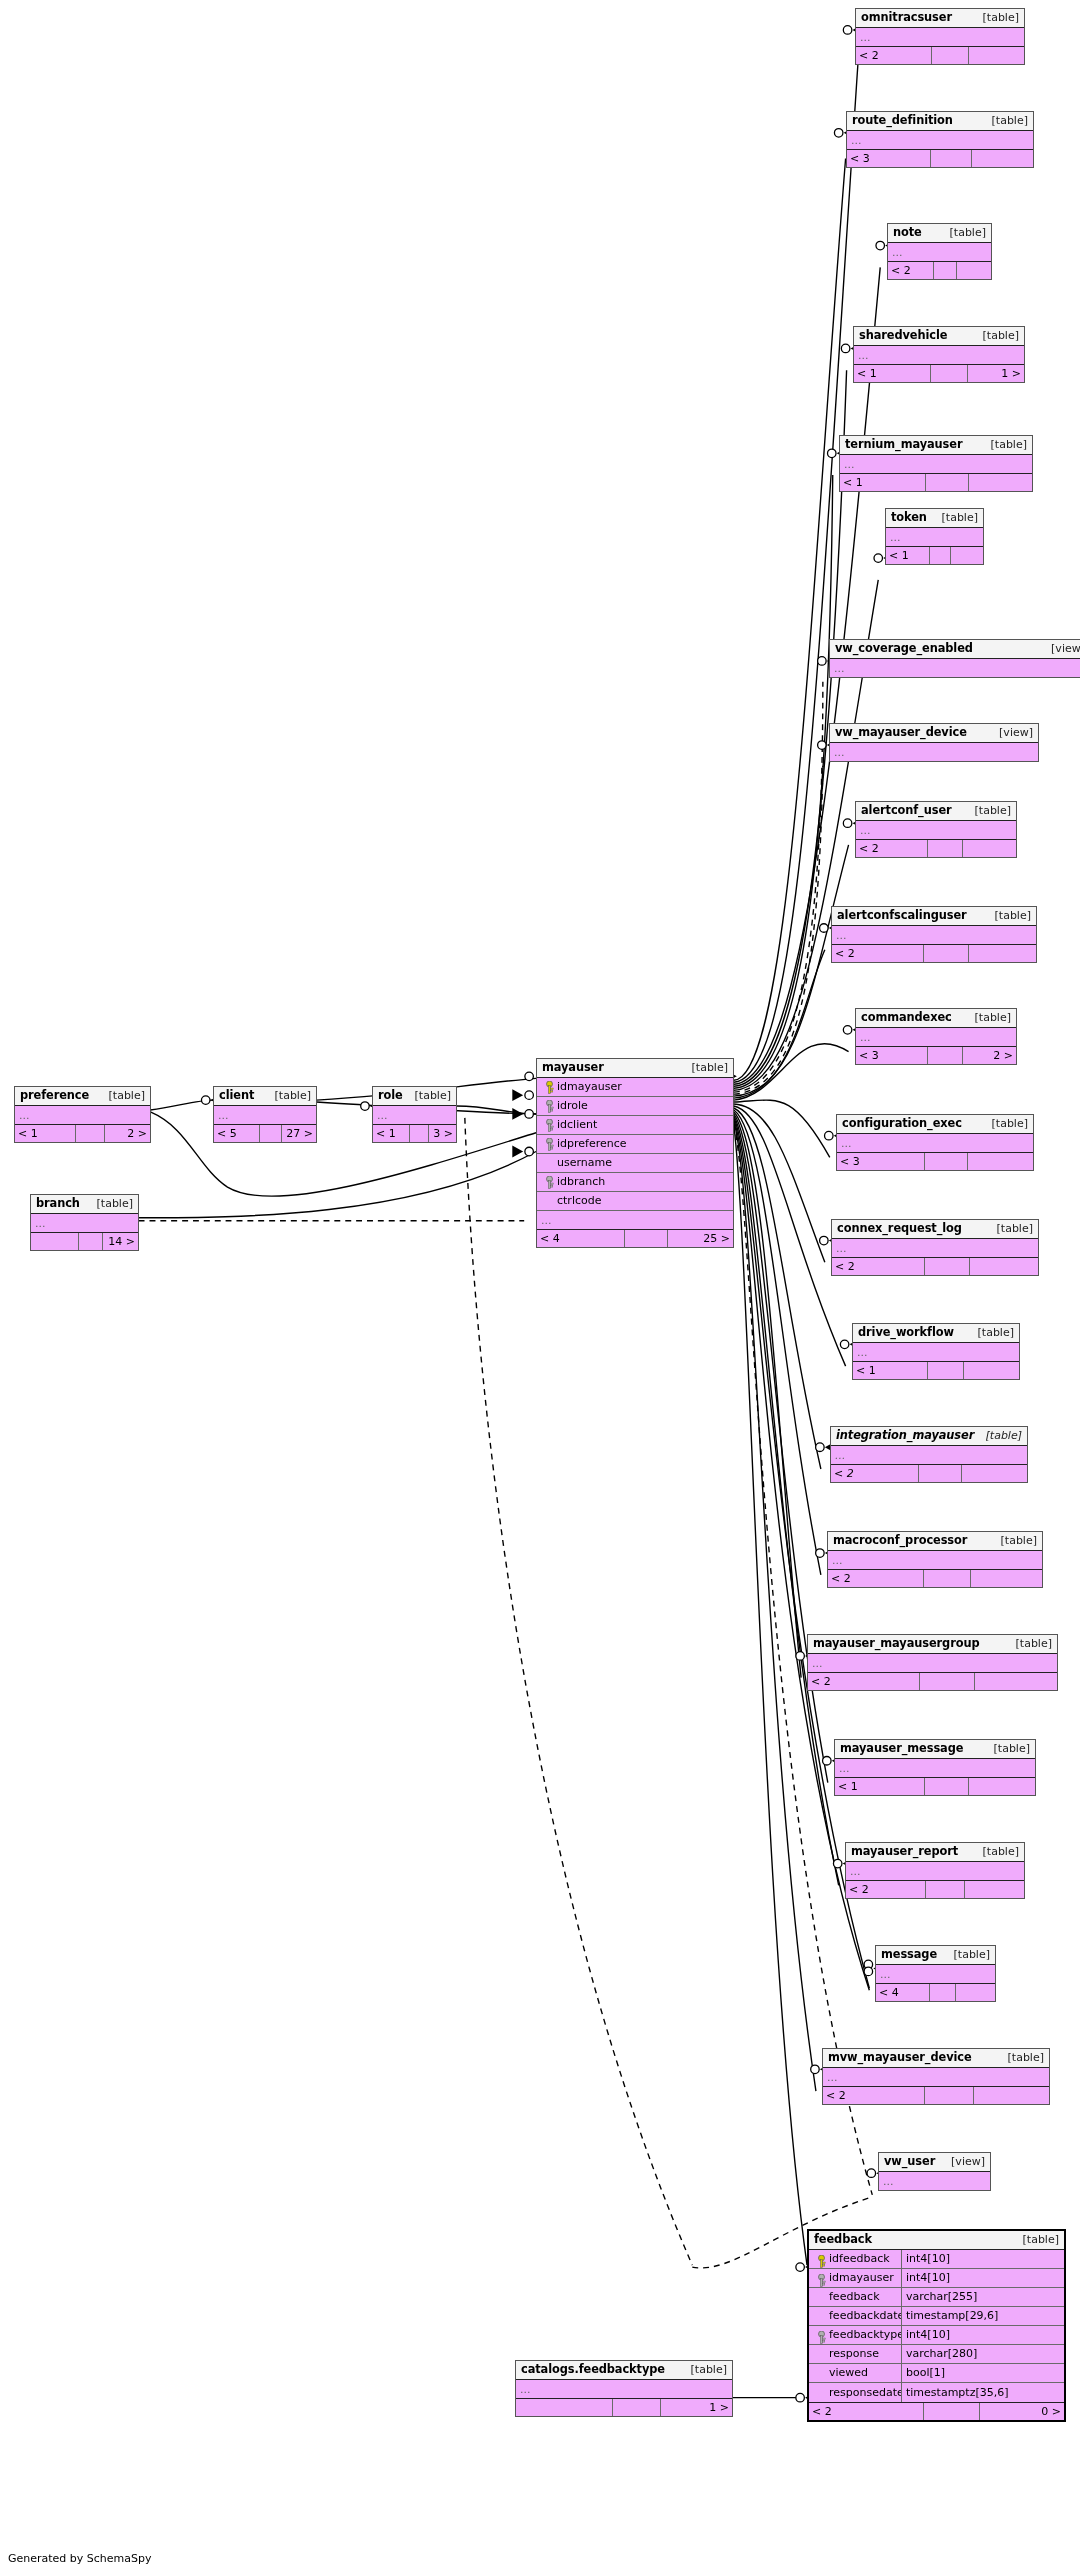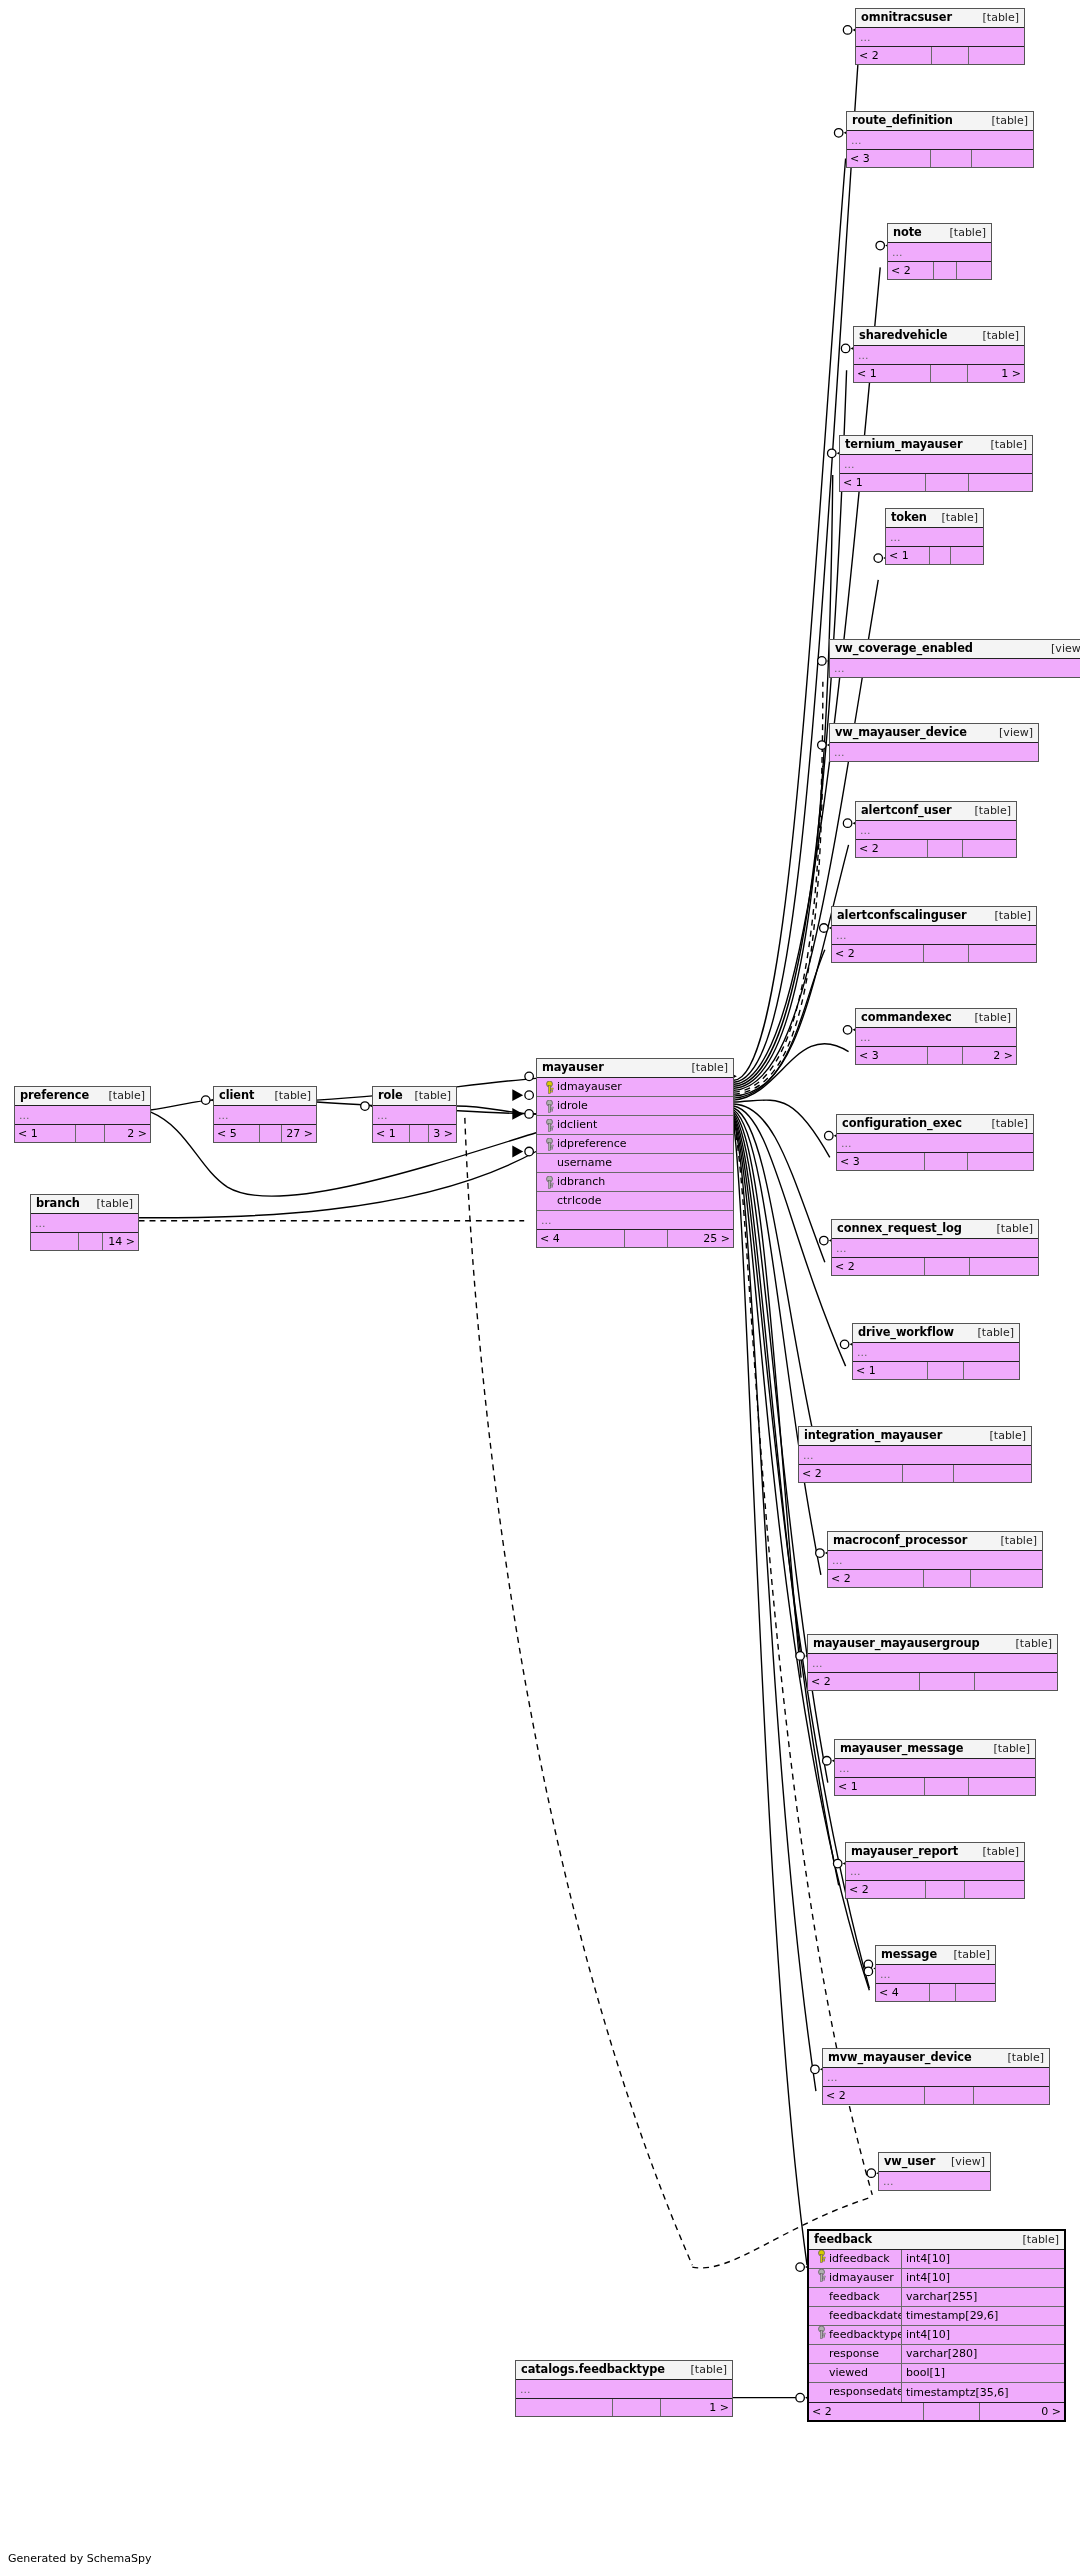--- a/index.html
+++ b/index.html
@@ -81,21 +81,21 @@
     padding-left: 4px;
     overflow: hidden;
     text-overflow: clip;
   }
   .row.withtype .colname {
     flex: 0 0 auto;
     width: 93px;
     border-right: 1px solid #6a6a6a;
     height: 100%;
     display: flex;
-    align-items: flex-start;
+    align-items: flex-end;
     box-sizing: border-box;
   }
   .row .coltype {
     flex: 1 1 auto;
     padding-left: 4px;
     height: 100%;
     display: flex;
     align-items: center;
     box-sizing: border-box;
   }
@@ -445,21 +445,21 @@
         </div>
         <div class="ent-rows">
           <div class="ellipsis-row">...</div>
         </div>
         <div class="ent-foot">
           <div class="fcell fleft">&lt; 1</div>
           <div class="fcell fmid"></div>
           <div class="fcell fright"></div>
         </div>
       </div>
-      <div class="entity" style="left: 798px; top: 1426px; width: 234px;">
+      <div class="entity" style="left: 830px; top: 1426px; width: 198px; font-style: italic;">
         <div class="ent-head">
           <span class="ent-name">integration_mayauser</span>
           <span class="ent-kind">[table]</span>
         </div>
         <div class="ent-rows">
           <div class="ellipsis-row">...</div>
         </div>
         <div class="ent-foot">
           <div class="fcell fleft">&lt; 2</div>
           <div class="fcell fmid"></div>

